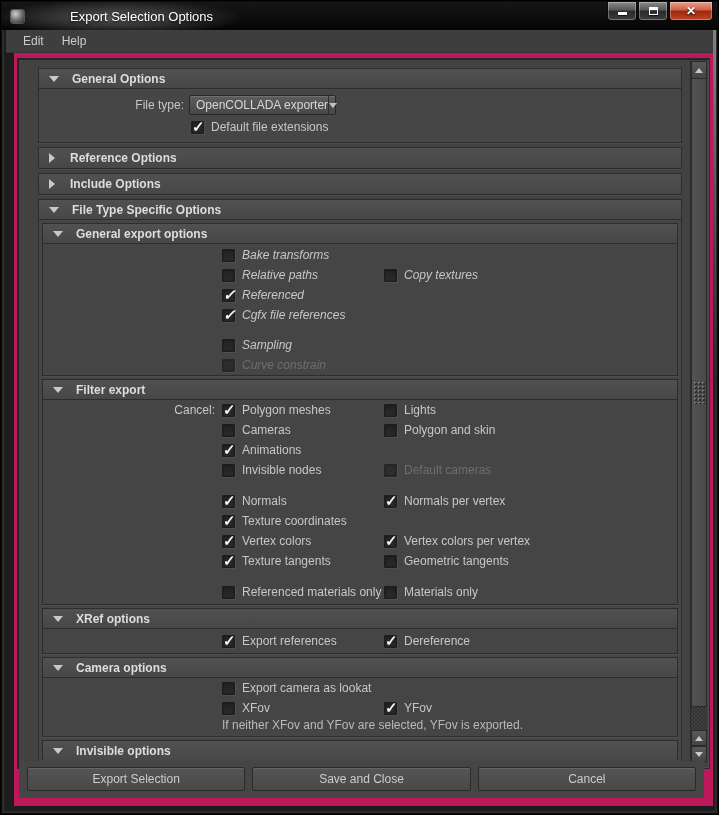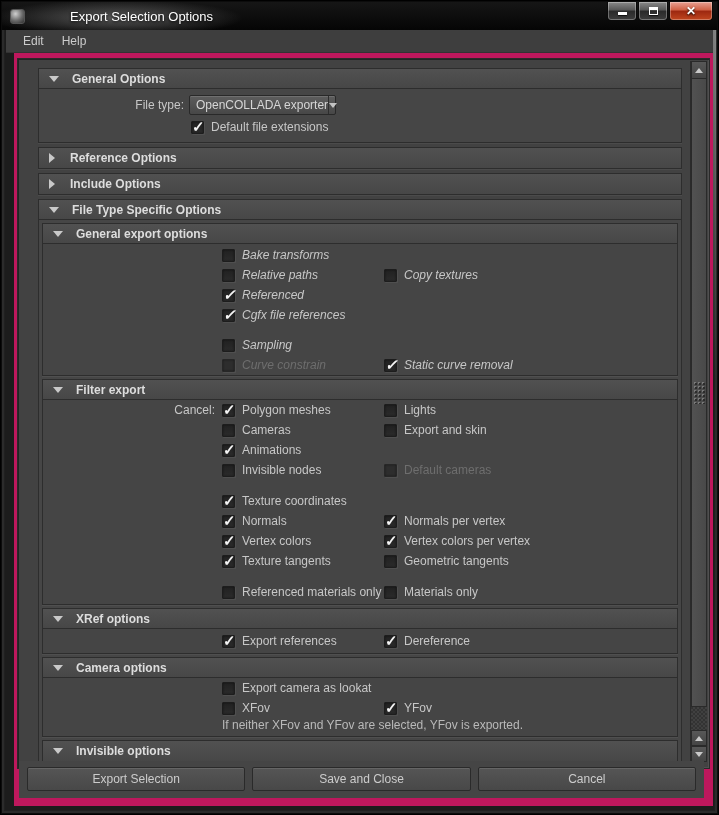--- a/index.html
+++ b/index.html
@@ -304,24 +304,20 @@
                     <span class="opt c1">
                       <span class="cb"></span>
                       <span class="lbl">Sampling</span>
                     </span>
                   </div>
                   <div class="row">
                     <span class="opt c1">
                       <span class="cb disabled"></span>
                       <span class="lbl disabled">Curve constrain</span>
                     </span>
-                    <span class="opt c2">
-                      <span class="cb checked"></span>
-                      <span class="lbl">Static curve removal</span>
-                    </span>
                   </div>
                 </div>
               </div>
 
               <div class="subsec">
                 <div class="sec-h with-body">
                   <span class="arr down"></span>
                   <span class="sec-title">Filter export</span>
                 </div>
                 <div class="fe-body">
@@ -336,21 +332,21 @@
                       <span class="lbl">Lights</span>
                     </span>
                   </div>
                   <div class="row">
                     <span class="opt c1">
                       <span class="cb"></span>
                       <span class="lbl">Cameras</span>
                     </span>
                     <span class="opt c2">
                       <span class="cb"></span>
-                      <span class="lbl">Export and skin</span>
+                      <span class="lbl">Polygon and skin</span>
                     </span>
                   </div>
                   <div class="row">
                     <span class="opt c1">
                       <span class="cb checked"></span>
                       <span class="lbl">Animations</span>
                     </span>
                   </div>
                   <div class="row">
                     <span class="opt c1">
@@ -359,31 +355,31 @@
                     </span>
                     <span class="opt c2">
                       <span class="cb disabled"></span>
                       <span class="lbl disabled">Default cameras</span>
                     </span>
                   </div>
                   <div class="spacer11"></div>
                   <div class="row">
                     <span class="opt c1">
                       <span class="cb checked"></span>
+                      <span class="lbl">Normals</span>
+                    </span>
+                    <span class="opt c2">
+                      <span class="cb checked"></span>
+                      <span class="lbl">Normals per vertex</span>
+                    </span>
+                  </div>
+                  <div class="row">
+                    <span class="opt c1">
+                      <span class="cb checked"></span>
                       <span class="lbl">Texture coordinates</span>
-                    </span>
-                  </div>
-                  <div class="row">
-                    <span class="opt c1">
-                      <span class="cb checked"></span>
-                      <span class="lbl">Normals</span>
-                    </span>
-                    <span class="opt c2">
-                      <span class="cb checked"></span>
-                      <span class="lbl">Normals per vertex</span>
                     </span>
                   </div>
                   <div class="row">
                     <span class="opt c1">
                       <span class="cb checked"></span>
                       <span class="lbl">Vertex colors</span>
                     </span>
                     <span class="opt c2">
                       <span class="cb checked"></span>
                       <span class="lbl">Vertex colors per vertex</span>

